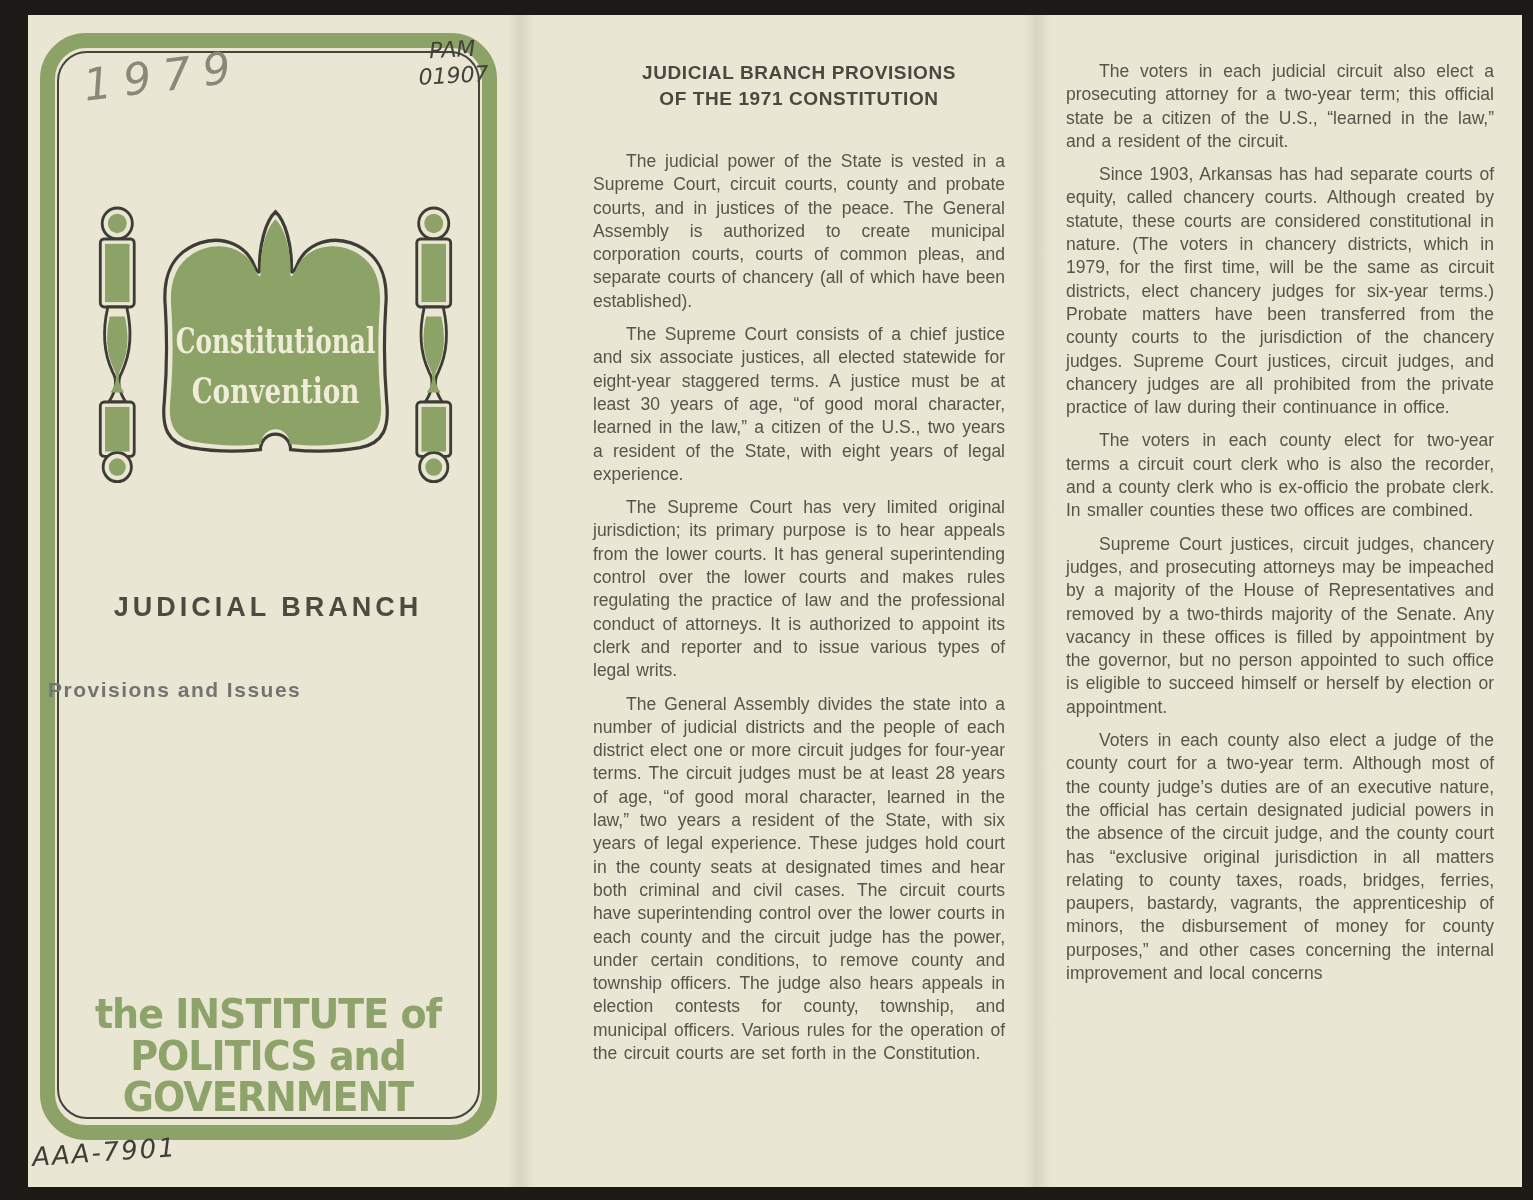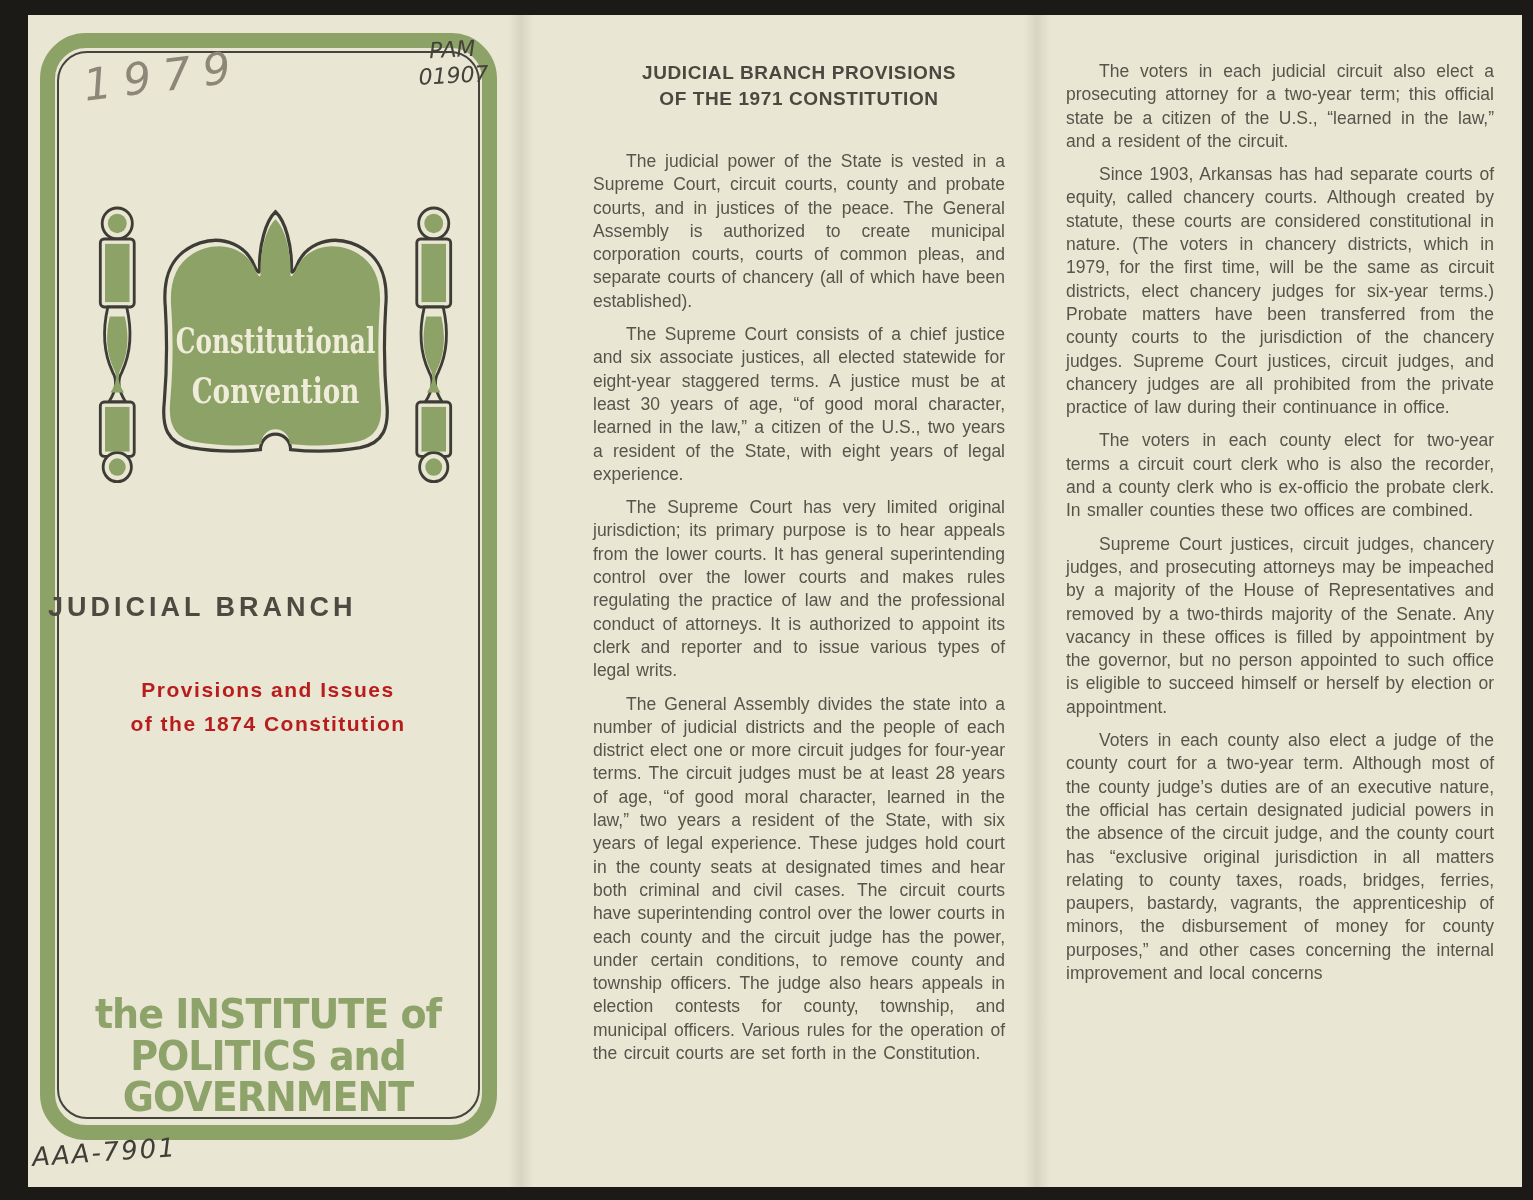--- a/index.html
+++ b/index.html
@@ -41,26 +41,26 @@
   
   .sign { position:absolute; left:45px; top:158px; }
   .post-outline { fill:#e9e6d3; stroke:#3e3d35; stroke-width:3; }
   .sign-outline { fill:none; stroke:#3e3d35; stroke-width:3.4; }
   .sign-green { fill:#8da267; stroke:none; }
   .sign-text {
     fill:#efecd9; font-family:"DejaVu Serif", serif; font-weight:bold;
   }
   
   .cover-title {
-    position:absolute; left:20px; top:577px; width:440px; 
+    position:absolute; left:20px; top:577px; width:440px; text-align:center;
     font-size:27px; font-weight:bold; letter-spacing:4px; color:#4d4a42;
   }
   .cover-subtitle {
-    position:absolute; left:20px; top:658px; width:440px; text-align:center;
-    font-size:21px; font-weight:bold; letter-spacing:1.5px; color:#b91c1c;
+    position:absolute; left:20px; top:658px; width:440px; 
+    font-size:21px; font-weight:bold; letter-spacing:1.5px; color:#737373;
     line-height:34px;
   }
   .publisher {
     position:absolute; left:20px; top:983px; width:440px; text-align:center;
     font-size:38px; font-weight:800; color:#8ea36a; line-height:39px;
     letter-spacing:-1px; transform:scaleY(1.06);
     font-family:"DejaVu Sans", sans-serif;
   }
   
   .column { position:absolute; top:45px; color:#57544b; }
@@ -126,21 +126,20 @@
       <use href="#board" class="sign-green" transform="translate(11.8,9.8) scale(0.945)"></use>
 
       <text class="sign-text" x="215" y="185" font-size="36" text-anchor="middle" textLength="212" lengthAdjust="spacingAndGlyphs">Constitutional</text>
       <text class="sign-text" x="215" y="237" font-size="36" text-anchor="middle" textLength="178" lengthAdjust="spacingAndGlyphs">Convention</text>
     </svg>
 
     <div class="cover-title">JUDICIAL BRANCH</div>
 
     <div class="cover-subtitle">
       <div>Provisions and Issues</div>
-      <div>of the 1874 Constitution</div>
     </div>
 
     <div class="publisher">
       <div>the INSTITUTE of</div>
       <div>POLITICS and</div>
       <div>GOVERNMENT</div>
     </div>
   </div>
 
   <div class="column column-middle">

